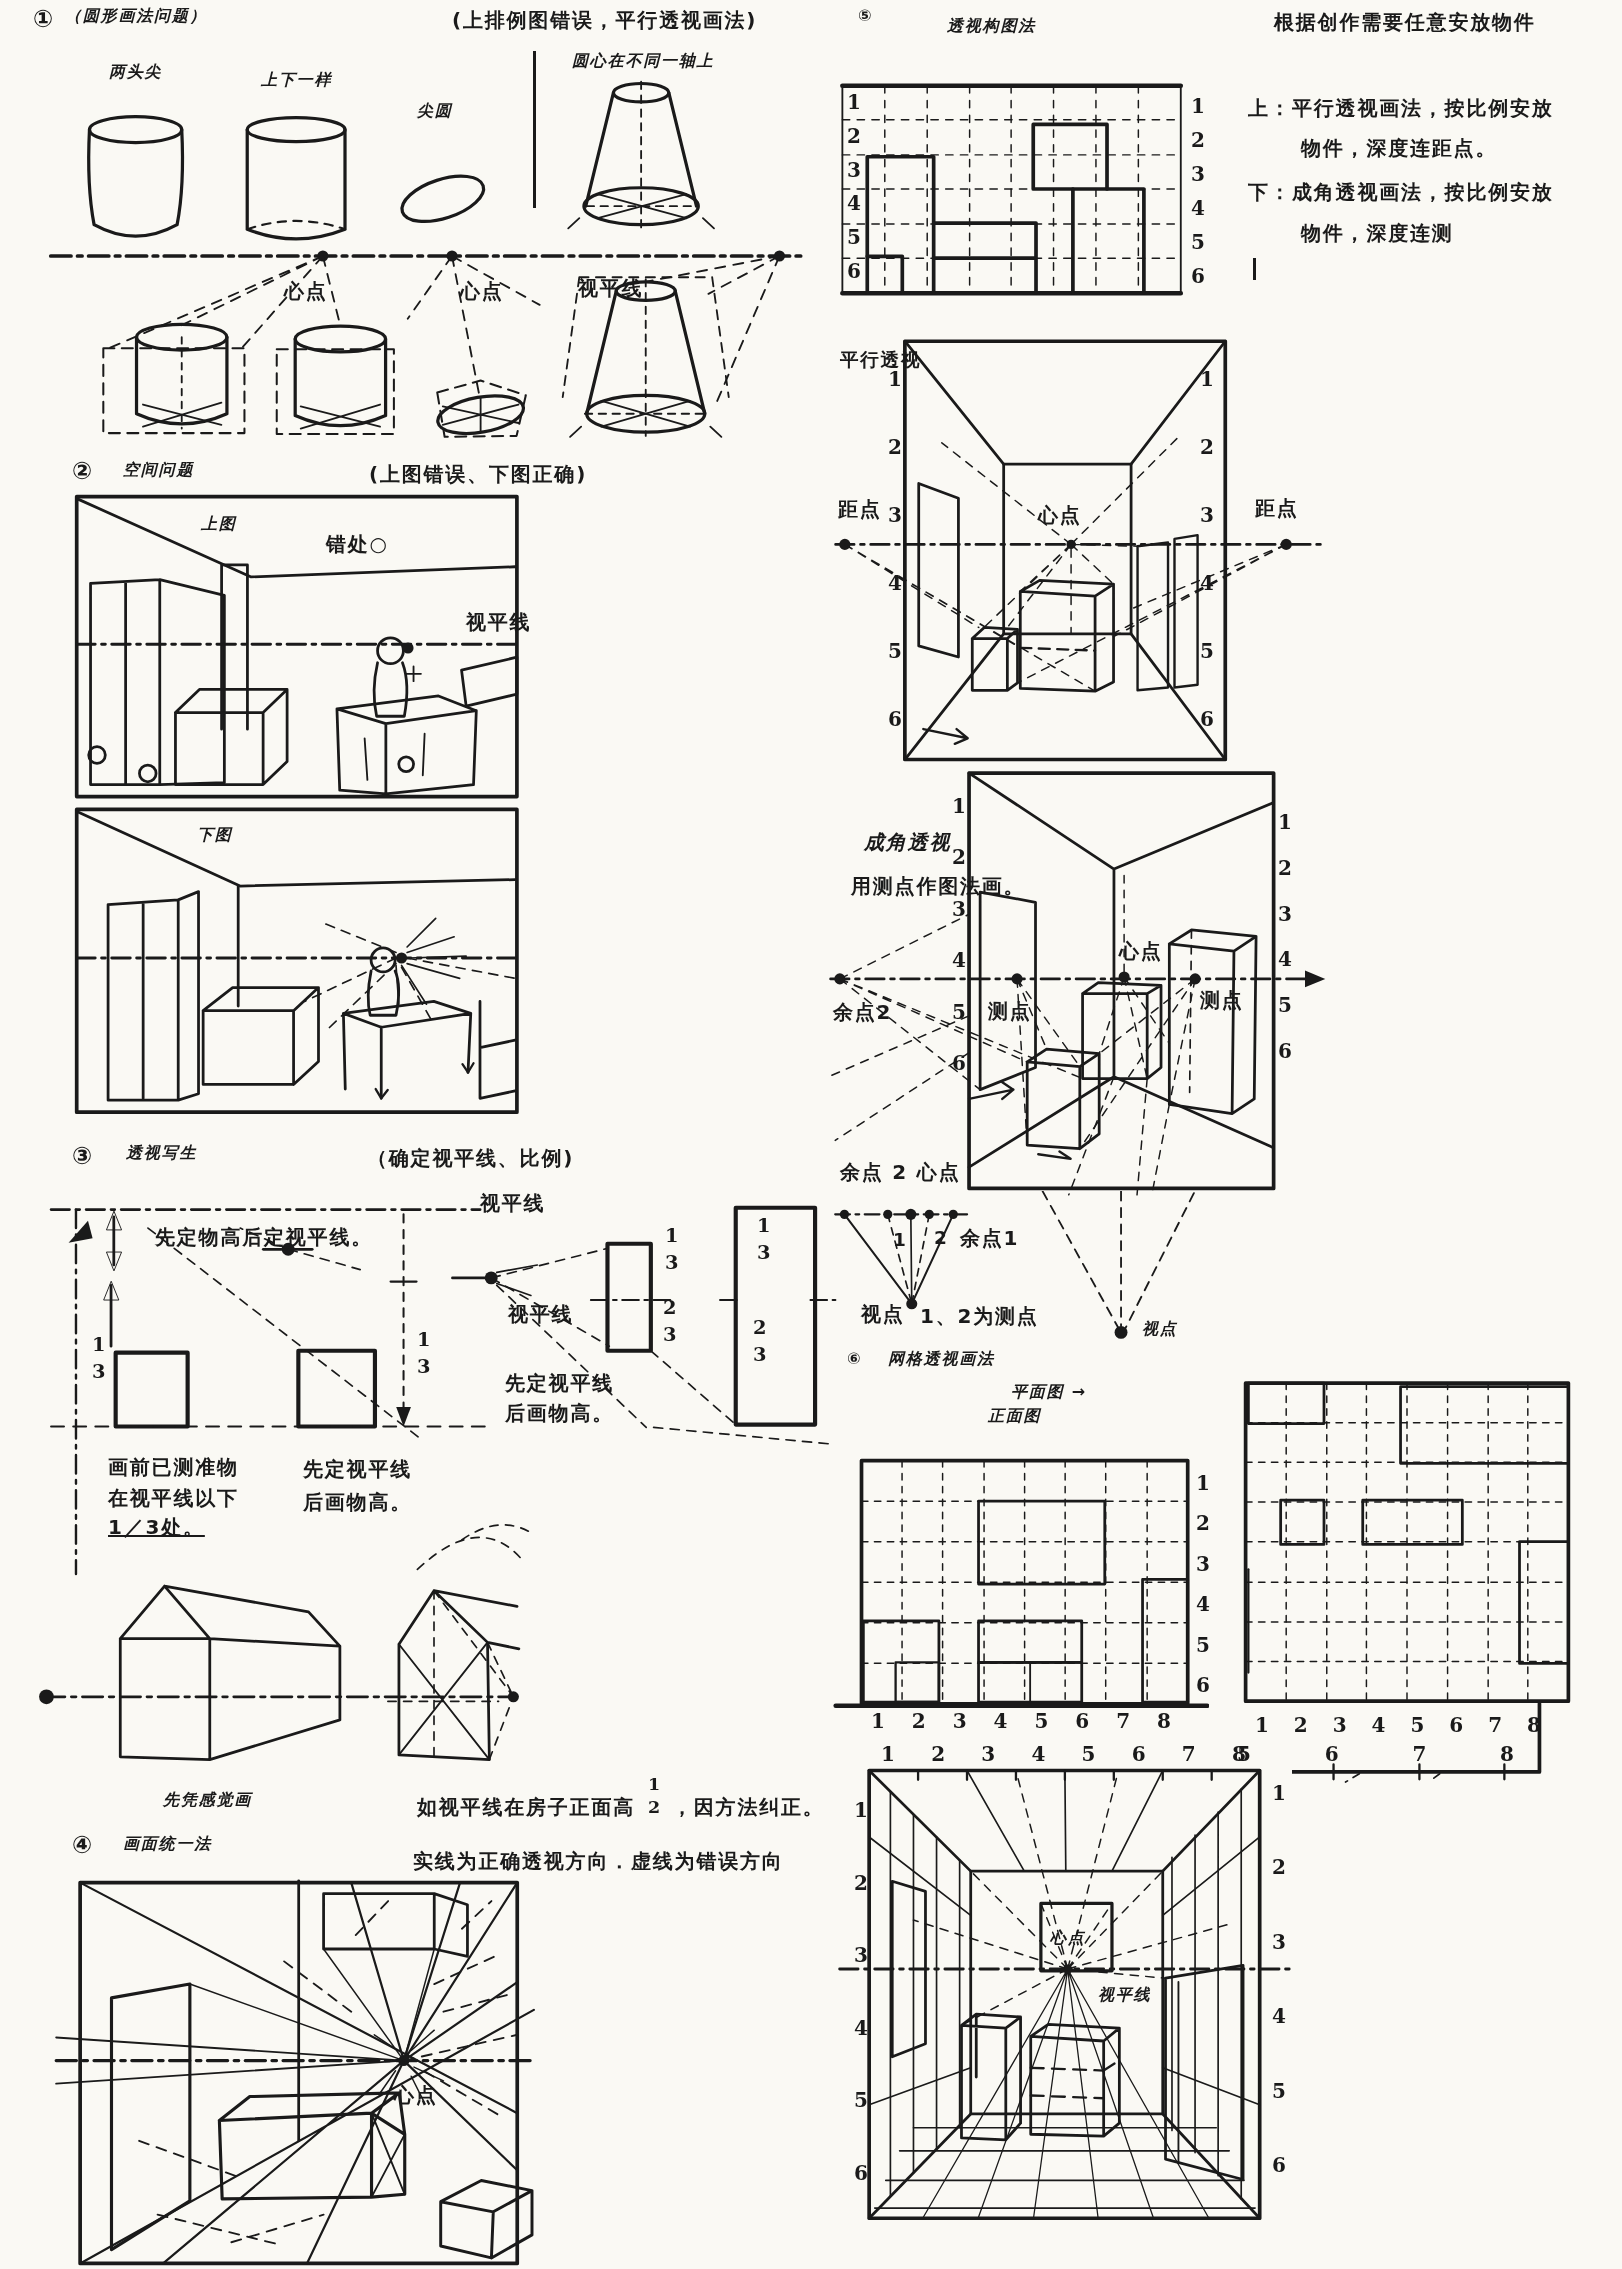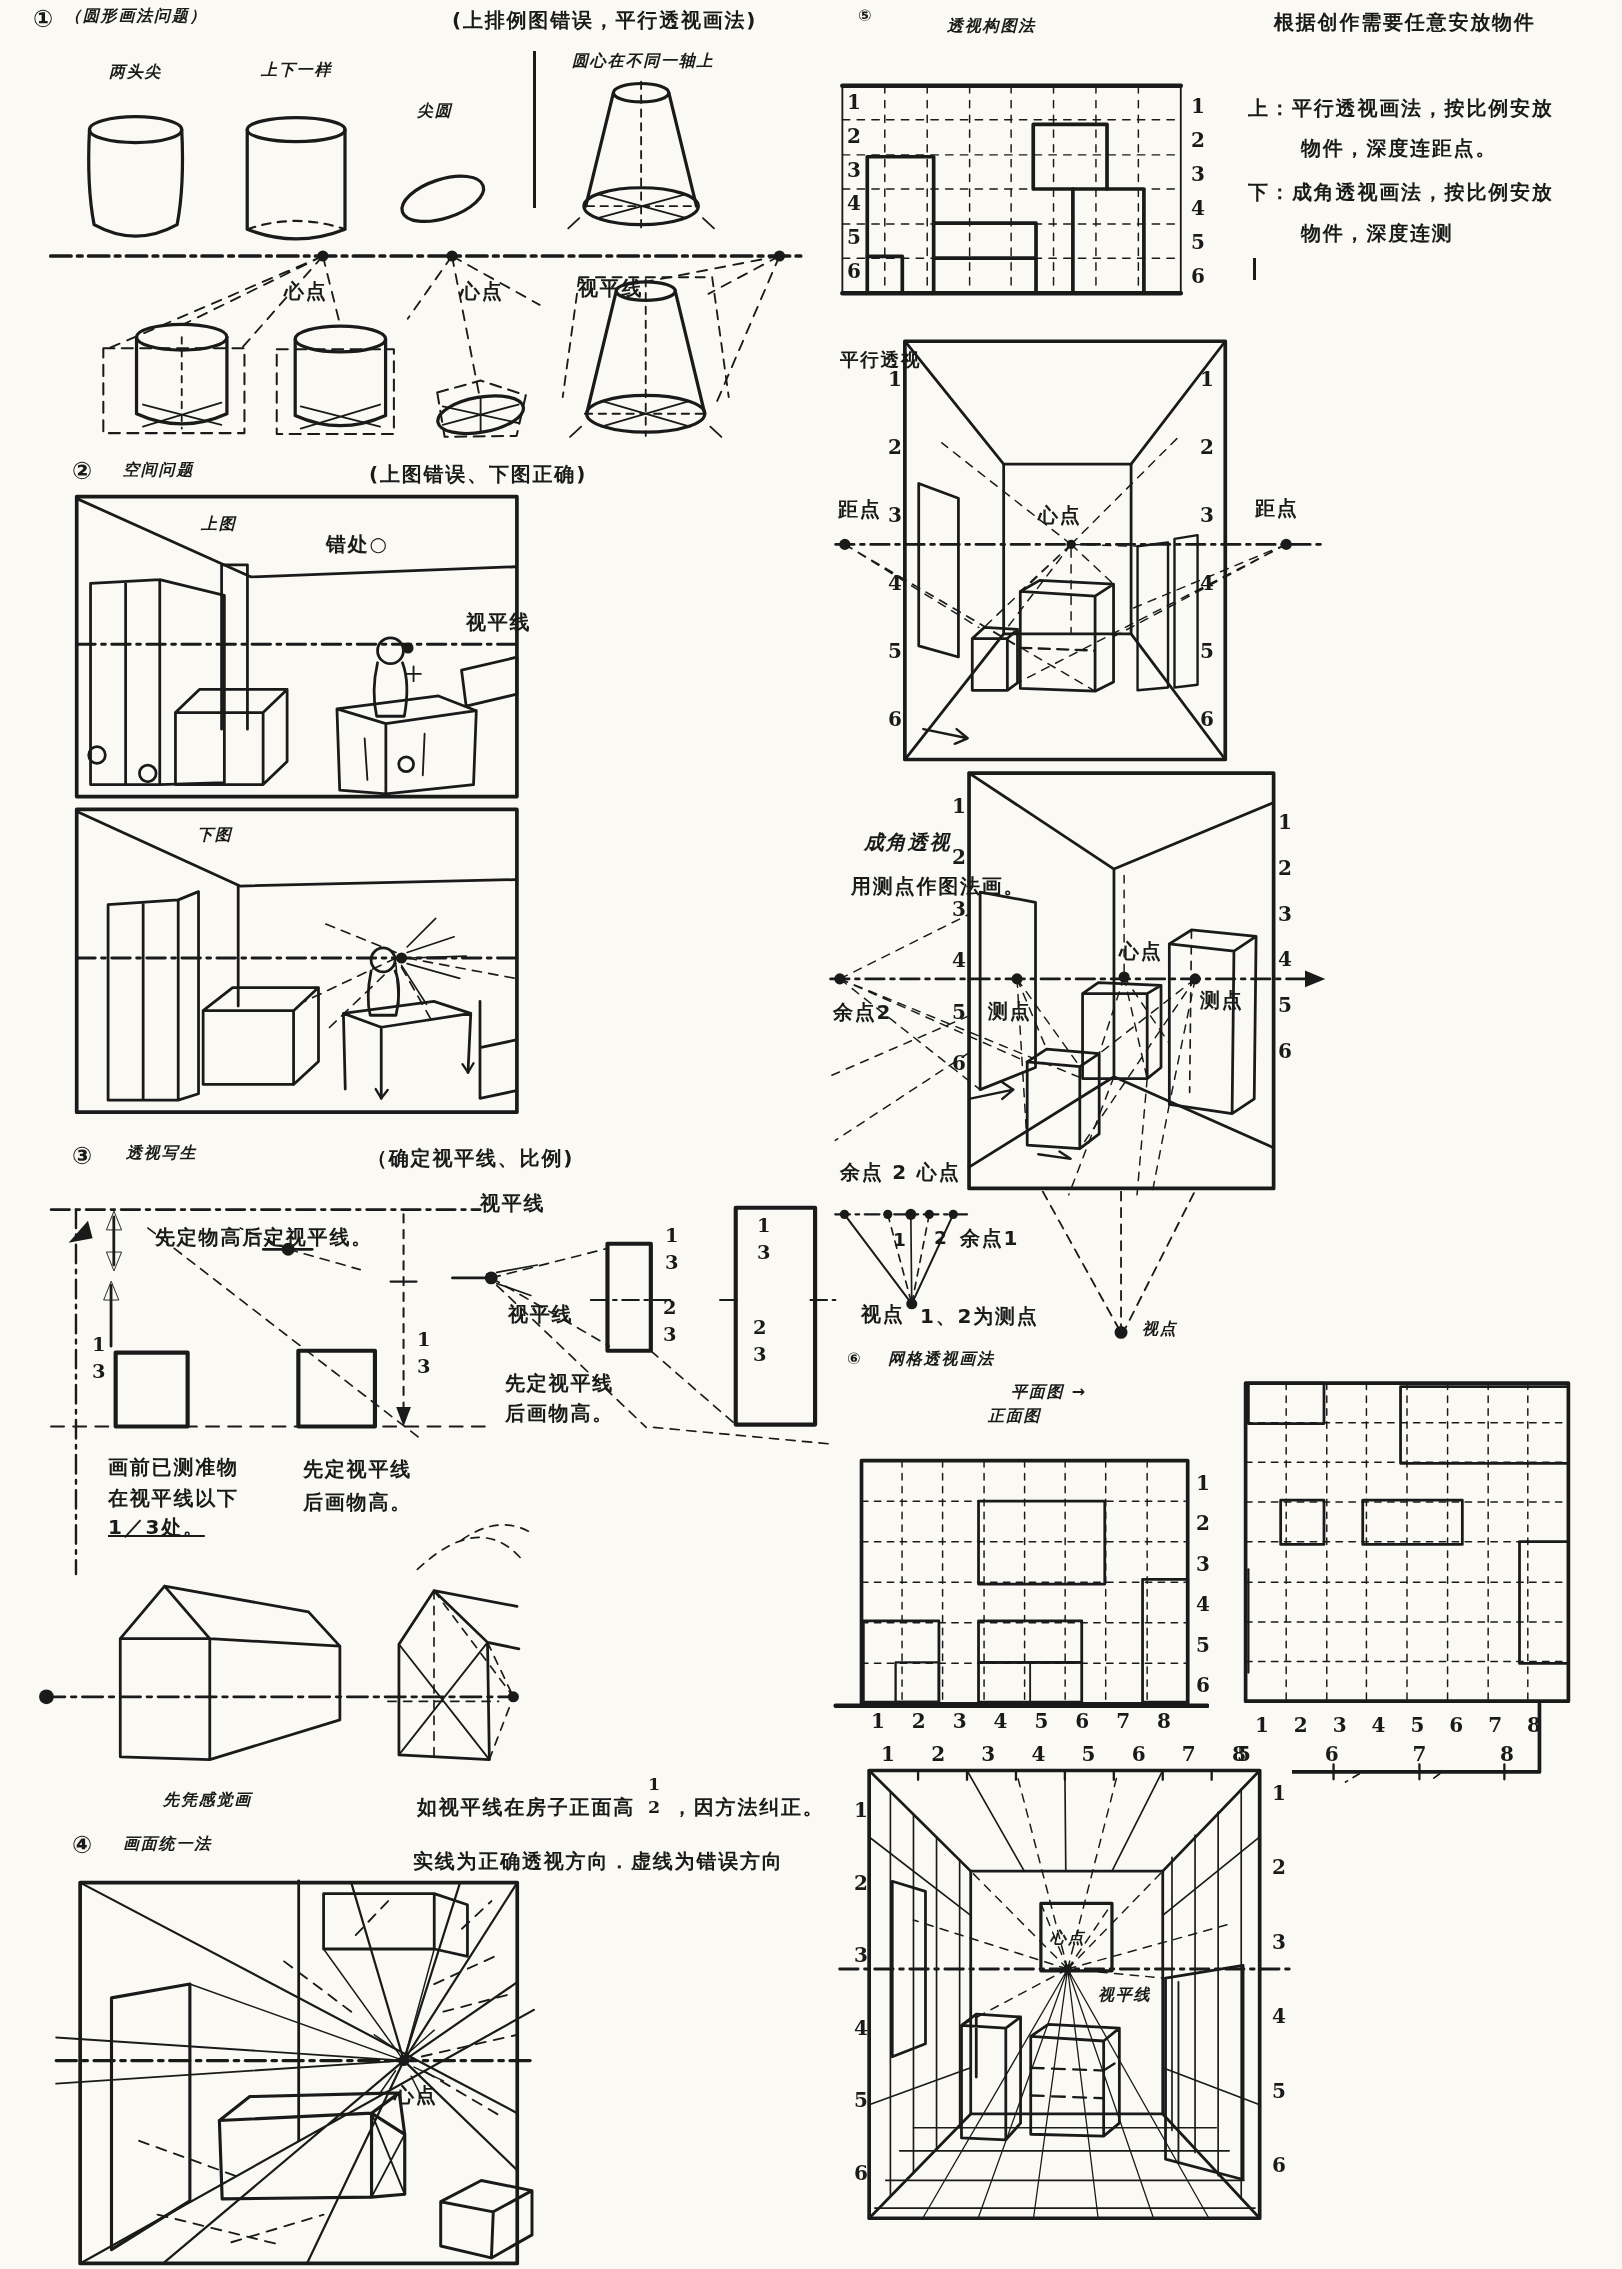--- a/index.html
+++ b/index.html
@@ -20,21 +20,21 @@
 </style>
 </head>
 <body>
 
 <div id="page">
 
   <div class="lbl f26" style="left:33px;top:5.5px;">①</div>
   <div class="lbl f24" style="left:65px;top:7.4px;">（圆形画法问题）</div>
   <div class="lbl f22" style="left:452px;top:9.2px;">(上排例图错误，平行透视画法)</div>
   <div class="lbl f24" style="left:109px;top:63px;">两头尖</div>
-  <div class="lbl f24" style="left:261px;top:61px;">上下一样</div>
+  <div class="lbl f24" style="left:261px;top:71px;">上下一样</div>
   <div class="lbl f24" style="left:417px;top:102px;">尖圆</div>
   <div class="lbl f24" style="left:572px;top:52px;">圆心在不同一轴上</div>
   <div class="lbl f22" style="left:284px;top:280px;">心点</div>
   <div class="lbl f22" style="left:460px;top:280px;">心点</div>
   <div class="lbl f22" style="left:578px;top:277px;">视平线</div>
 
   <svg class="d" style="left:0;top:74px;" width="821" height="388" viewBox="0 80 890 420">
     <g stroke-width="3.5">
       <ellipse cx="147" cy="140" rx="50" ry="14"></ellipse>
       <path d="M97,140 C95,180 96,212 102,243 M197,140 C199,180 198,212 192,243 M102,243 Q147,268 192,243"></path>

